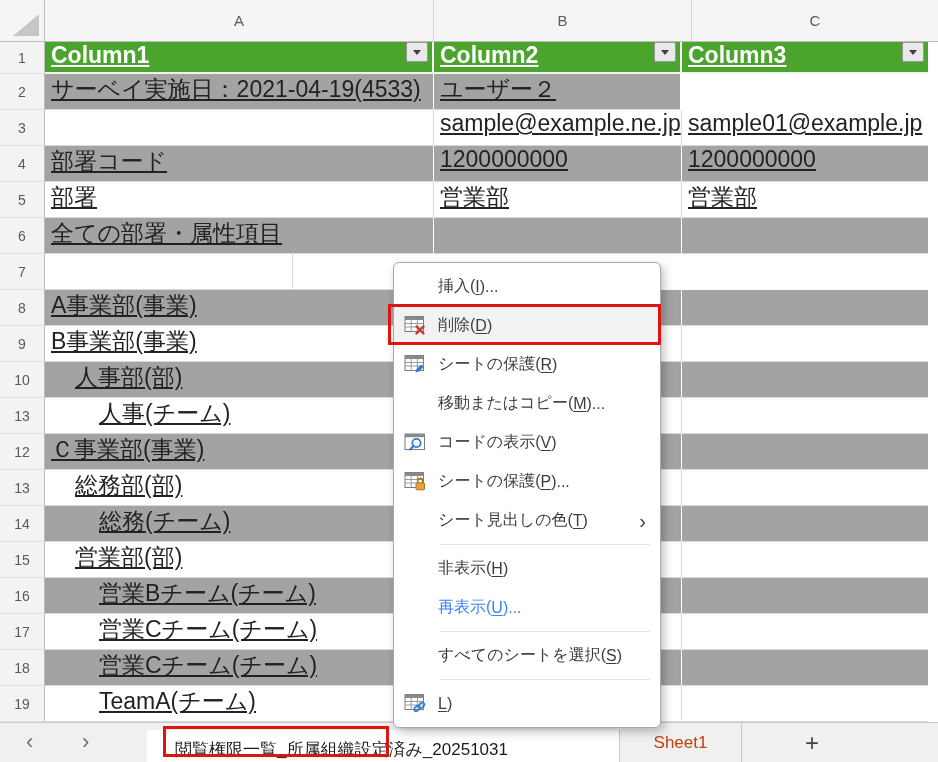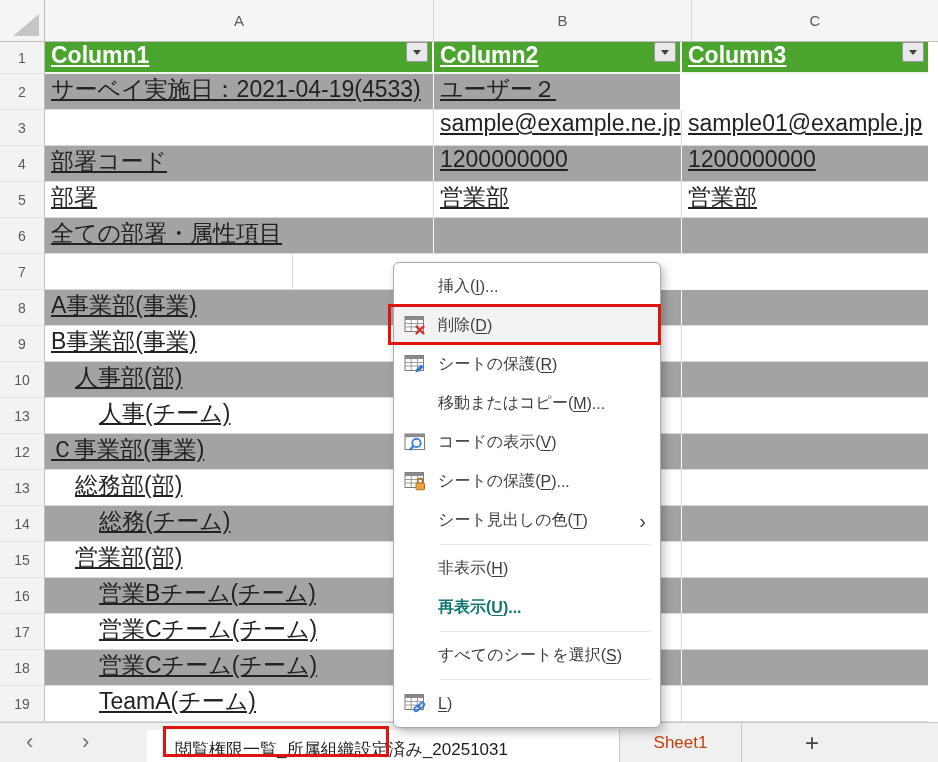--- a/index.html
+++ b/index.html
@@ -31,21 +31,21 @@
   .filter-btn{margin-left:auto;margin-right:4px;flex:none;width:22px;height:20px;background:#E9E9E9;border:1px solid #979797;
               border-radius:2px;display:flex;align-items:center;justify-content:center;box-sizing:border-box;}
   .filter-arrow{width:0;height:0;border-left:4.5px solid transparent;border-right:4.5px solid transparent;border-top:5.5px solid #3f3f3f;}
 
   
   .menu{position:absolute;left:393px;top:262px;width:268px;box-sizing:border-box;background:#fff;border:1px solid #A9A9A9;
         border-radius:6px;box-shadow:3px 4px 10px rgba(0,0,0,.25);padding:4px 0;z-index:5;}
   .mi{position:relative;height:39px;display:flex;align-items:center;padding-left:44px;font-size:16px;color:#3d3d3d;box-sizing:border-box;}
   .mi .mn{text-decoration:underline;text-underline-offset:2px;}
   .mi.hl{background:#F2F2F2;}
-  .mi.disabled{color:#0f766e;font-weight:bold;}
+  .mi.disabled{color:#3b82f6;}
   .micon{position:absolute;left:10px;top:9px;width:22px;height:20px;}
   .chev{position:absolute;right:14px;top:50%;transform:translateY(-52%);font-size:20px;color:#3d3d3d;line-height:1;}
   .sep{height:1px;background:#E3E3E3;margin:4px 10px 4px 46px;}
 
   
   .tabbar{position:absolute;left:0;top:722px;width:938px;height:40px;background:#F0F0F0;border-top:1px solid #C9C9C9;box-sizing:border-box;z-index:2;}
   .nav-arrow{position:absolute;top:5px;font-size:22px;color:#707070;line-height:28px;}
   .nav-arrow.prev{left:26px}.nav-arrow.next{left:82px}
   .tab-active{position:absolute;left:147px;top:7px;width:473px;height:39px;background:#fff;border-right:1px solid #c9c9c9;
               box-sizing:border-box;display:flex;align-items:center;padding-left:28px;font-size:17px;color:#1c1c1c;

